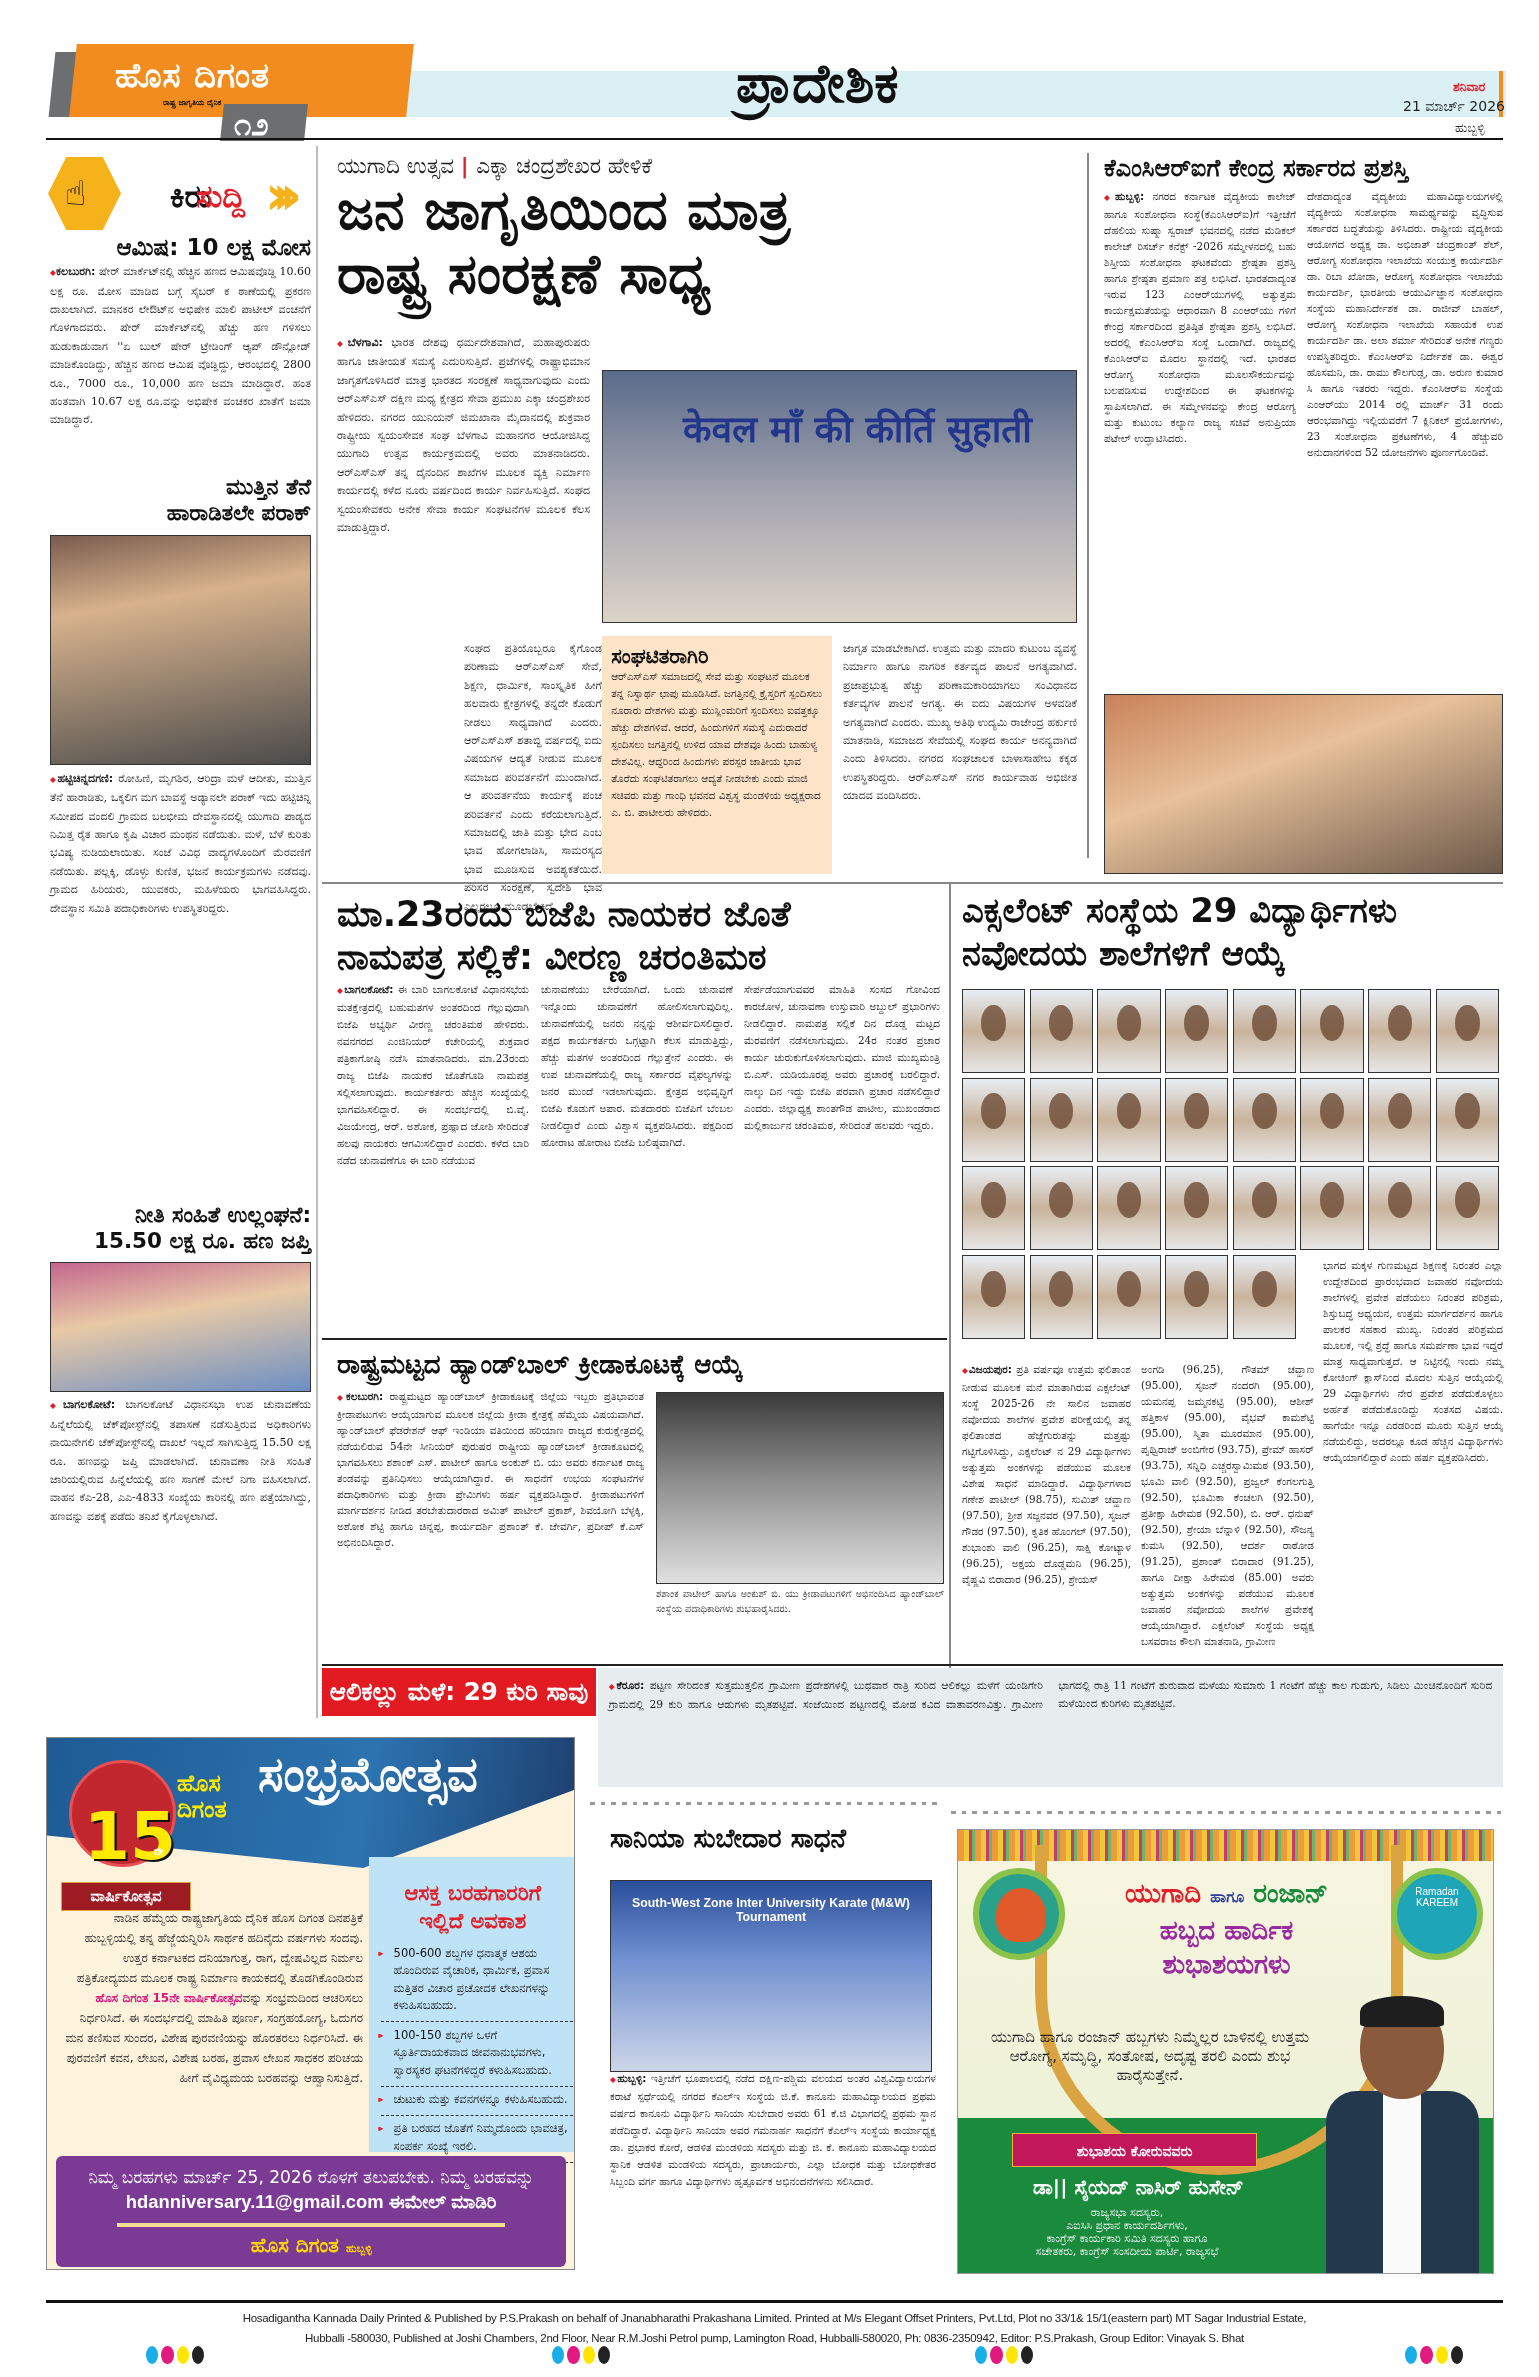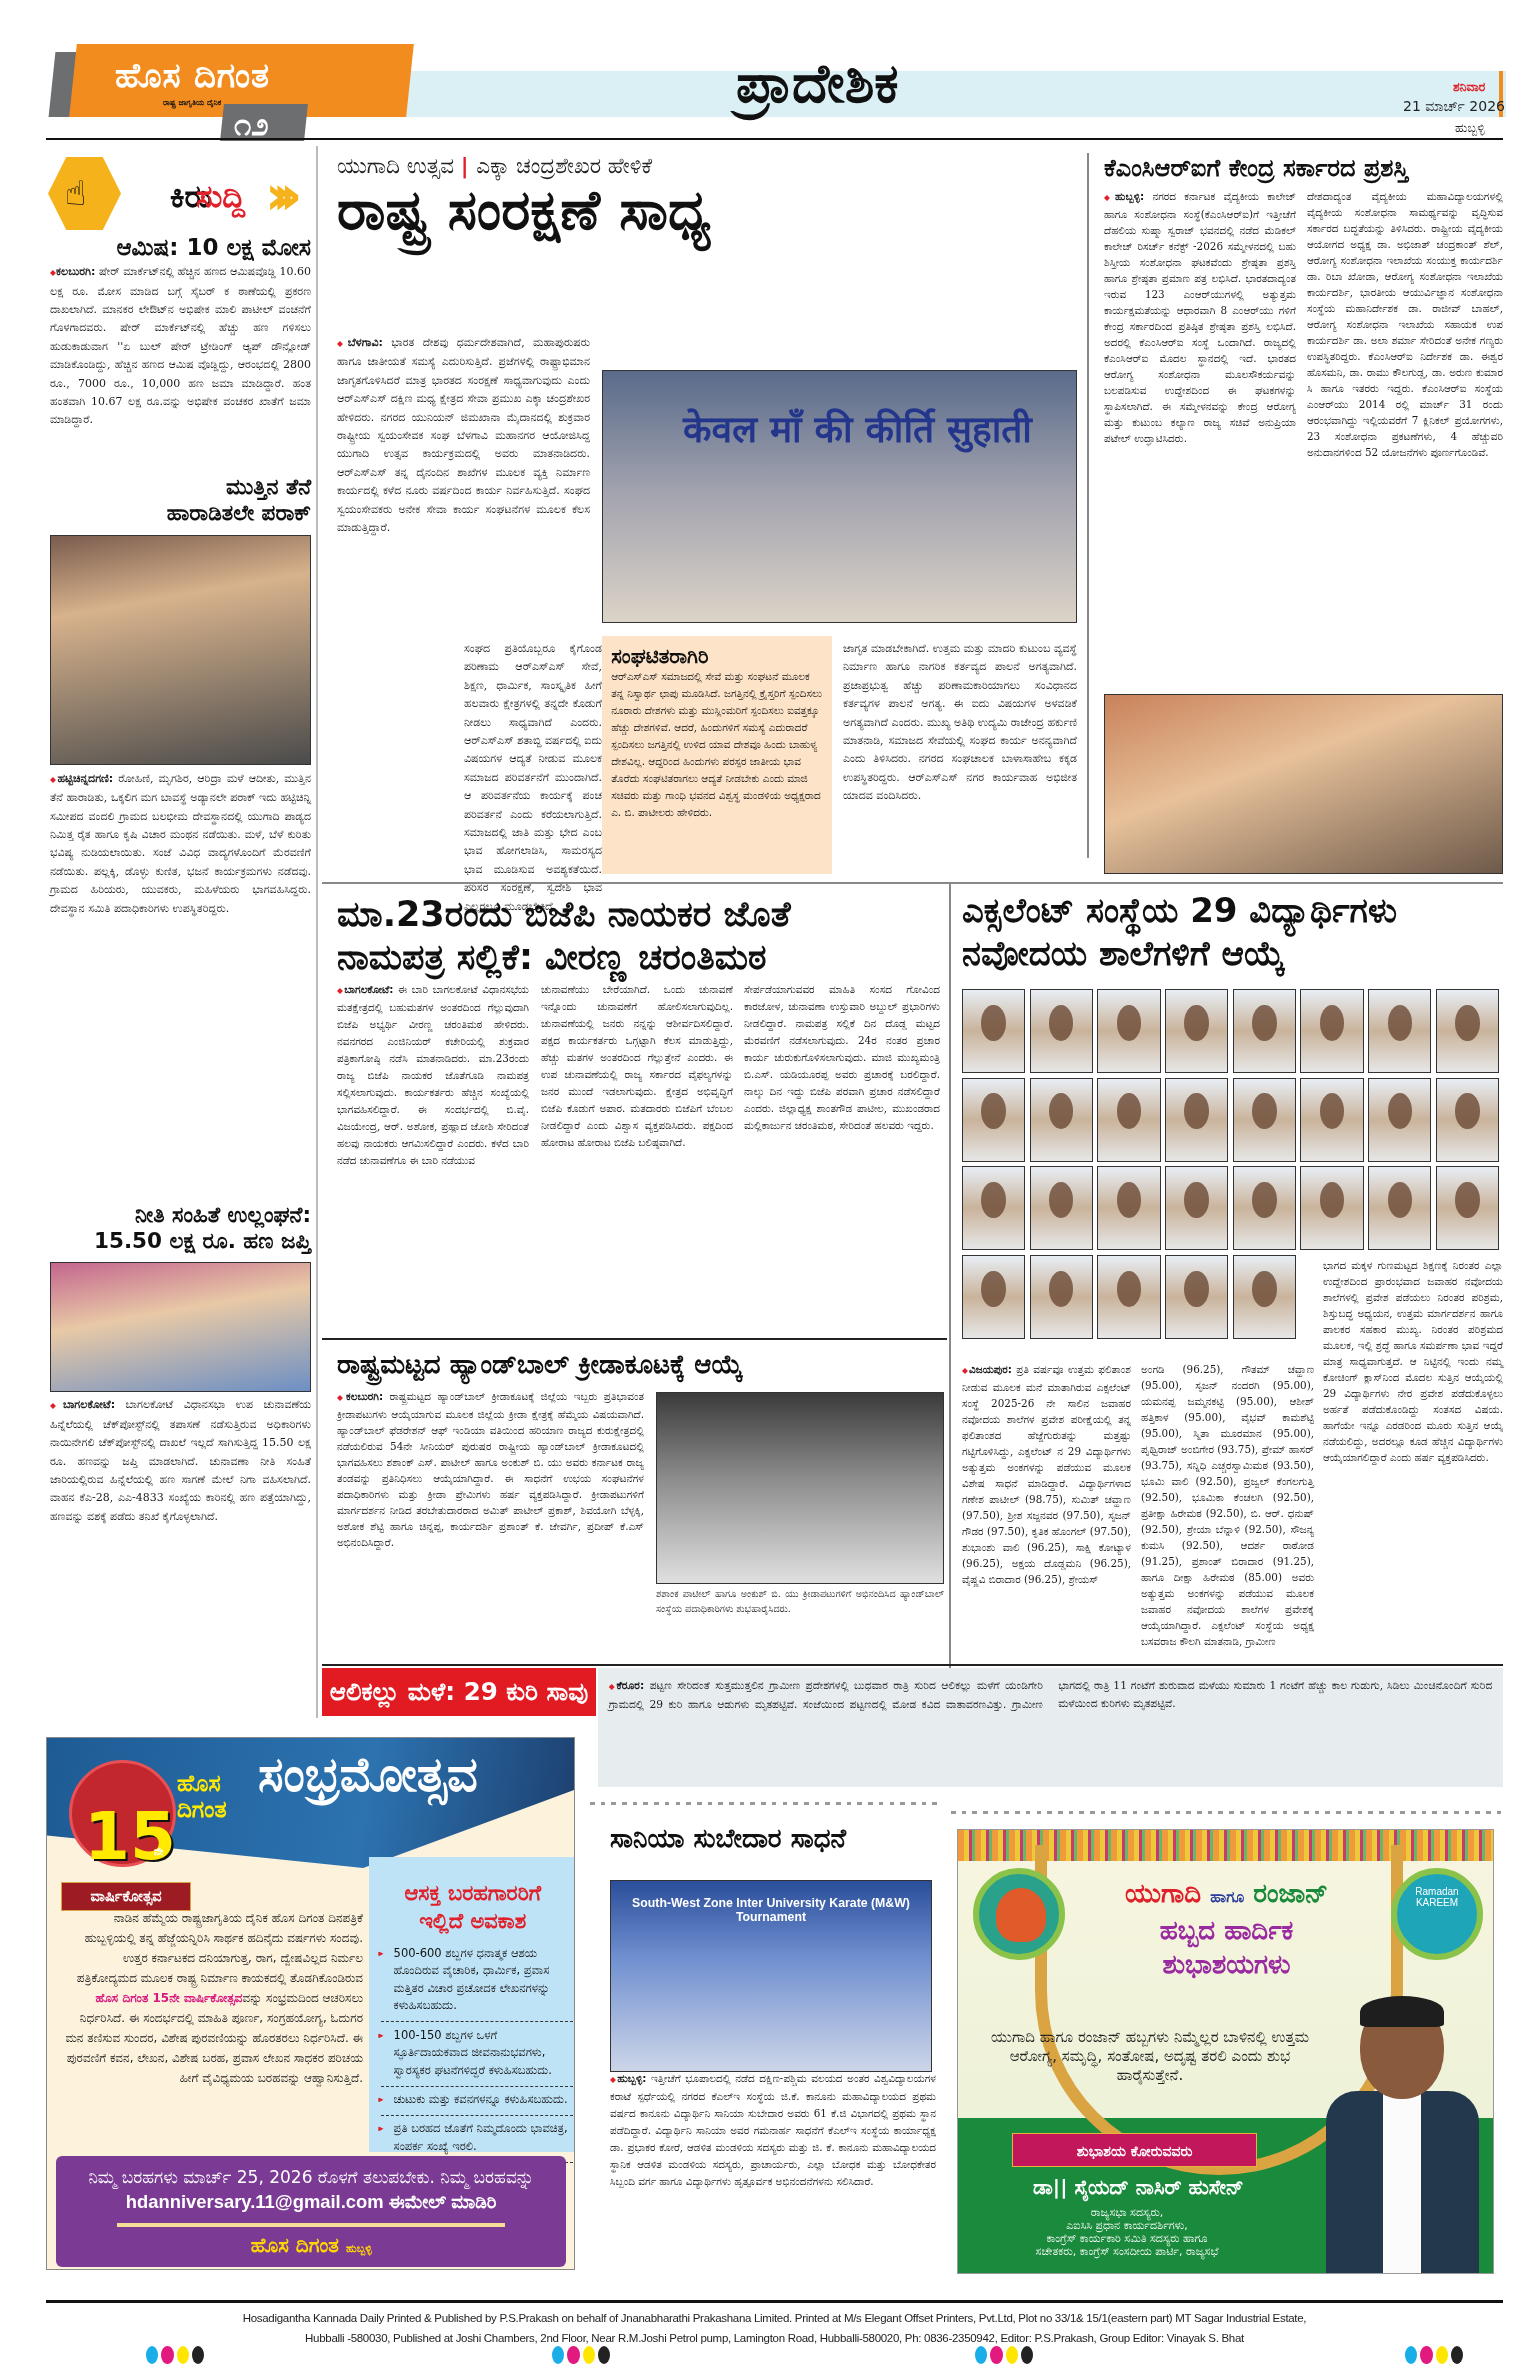--- a/index.html
+++ b/index.html
@@ -170,20 +170,21 @@
     <span>ಬಾಗಲಕೋಟೆ ವಿಧಾನಸಭಾ ಉಪ ಚುನಾವಣೆಯ ಹಿನ್ನೆಲೆಯಲ್ಲಿ ಚೆಕ್‌ಪೋಸ್ಟ್‌ನಲ್ಲಿ ತಪಾಸಣೆ ನಡೆಸುತ್ತಿರುವ ಅಧಿಕಾರಿಗಳು ನಾಯಿನೇಗಲಿ ಚೆಕ್‌ಪೋಸ್ಟ್‌ನಲ್ಲಿ ದಾಖಲೆ ಇಲ್ಲದೆ ಸಾಗಿಸುತ್ತಿದ್ದ 15.50 ಲಕ್ಷ ರೂ. ಹಣವನ್ನು ಜಪ್ತಿ ಮಾಡಲಾಗಿದೆ. ಚುನಾವಣಾ ನೀತಿ ಸಂಹಿತೆ ಜಾರಿಯಲ್ಲಿರುವ ಹಿನ್ನೆಲೆಯಲ್ಲಿ ಹಣ ಸಾಗಣೆ ಮೇಲೆ ನಿಗಾ ವಹಿಸಲಾಗಿದೆ. ವಾಹನ ಕೆಎ-28, ಎಎ-4833 ಸಂಖ್ಯೆಯ ಕಾರಿನಲ್ಲಿ ಹಣ ಪತ್ತೆಯಾಗಿದ್ದು, ಹಣವನ್ನು ವಶಕ್ಕೆ ಪಡೆದು ತನಿಖೆ ಕೈಗೊಳ್ಳಲಾಗಿದೆ.</span>
   </p>
 </div>
 
 <div class="abs" style="left:337px; top:153px; width:744px;">
   <div class="kicker">
     <span>ಯುಗಾದಿ ಉತ್ಸವ</span>
     <span class="sep"> | </span>
     <span>ಎಕ್ಕಾ ಚಂದ್ರಶೇಖರ ಹೇಳಿಕೆ</span>
   </div>
+  <div class="head-xl">ಜನ ಜಾಗೃತಿಯಿಂದ ಮಾತ್ರ</div>
   <div class="head-xl">ರಾಷ್ಟ್ರ ಸಂರಕ್ಷಣೆ ಸಾಧ್ಯ</div>
 </div>
 
 <div class="abs" style="left:337px; top:334px; width:253px;">
   <p class="body-text">
     <span class="dateline">ಬೆಳಗಾವಿ:</span>
     <span>ಭಾರತ ದೇಶವು ಧರ್ಮದೇಶವಾಗಿದೆ, ಮಹಾಪುರುಷರು ಹಾಗೂ ಜಾತೀಯತೆ ಸಮಸ್ಯೆ ಎದುರಿಸುತ್ತಿದೆ. ಪ್ರಜೆಗಳಲ್ಲಿ ರಾಷ್ಟ್ರಾಭಿಮಾನ ಜಾಗೃತಗೊಳಿಸಿದರೆ ಮಾತ್ರ ಭಾರತದ ಸಂರಕ್ಷಣೆ ಸಾಧ್ಯವಾಗುವುದು ಎಂದು ಆರ್‌ಎಸ್‌ಎಸ್ ದಕ್ಷಿಣ ಮಧ್ಯ ಕ್ಷೇತ್ರದ ಸೇವಾ ಪ್ರಮುಖ ಎಕ್ಕಾ ಚಂದ್ರಶೇಖರ ಹೇಳಿದರು. ನಗರದ ಯುನಿಯನ್ ಜಿಮಖಾನಾ ಮೈದಾನದಲ್ಲಿ ಶುಕ್ರವಾರ ರಾಷ್ಟ್ರೀಯ ಸ್ವಯಂಸೇವಕ ಸಂಘ ಬೆಳಗಾವಿ ಮಹಾನಗರ ಆಯೋಜಿಸಿದ್ದ ಯುಗಾದಿ ಉತ್ಸವ ಕಾರ್ಯಕ್ರಮದಲ್ಲಿ ಅವರು ಮಾತನಾಡಿದರು. ಆರ್‌ಎಸ್‌ಎಸ್ ತನ್ನ ದೈನಂದಿನ ಶಾಖೆಗಳ ಮೂಲಕ ವ್ಯಕ್ತಿ ನಿರ್ಮಾಣ ಕಾರ್ಯದಲ್ಲಿ ಕಳೆದ ನೂರು ವರ್ಷದಿಂದ ಕಾರ್ಯ ನಿರ್ವಹಿಸುತ್ತಿದೆ. ಸಂಘದ ಸ್ವಯಂಸೇವಕರು ಅನೇಕ ಸೇವಾ ಕಾರ್ಯ ಸಂಘಟನೆಗಳ ಮೂಲಕ ಕೆಲಸ ಮಾಡುತ್ತಿದ್ದಾರೆ.</span>
   </p>
 </div>
 <div class="abs photo photo-stage" style="left:602px; top:370px; width:475px; height:253px;">

